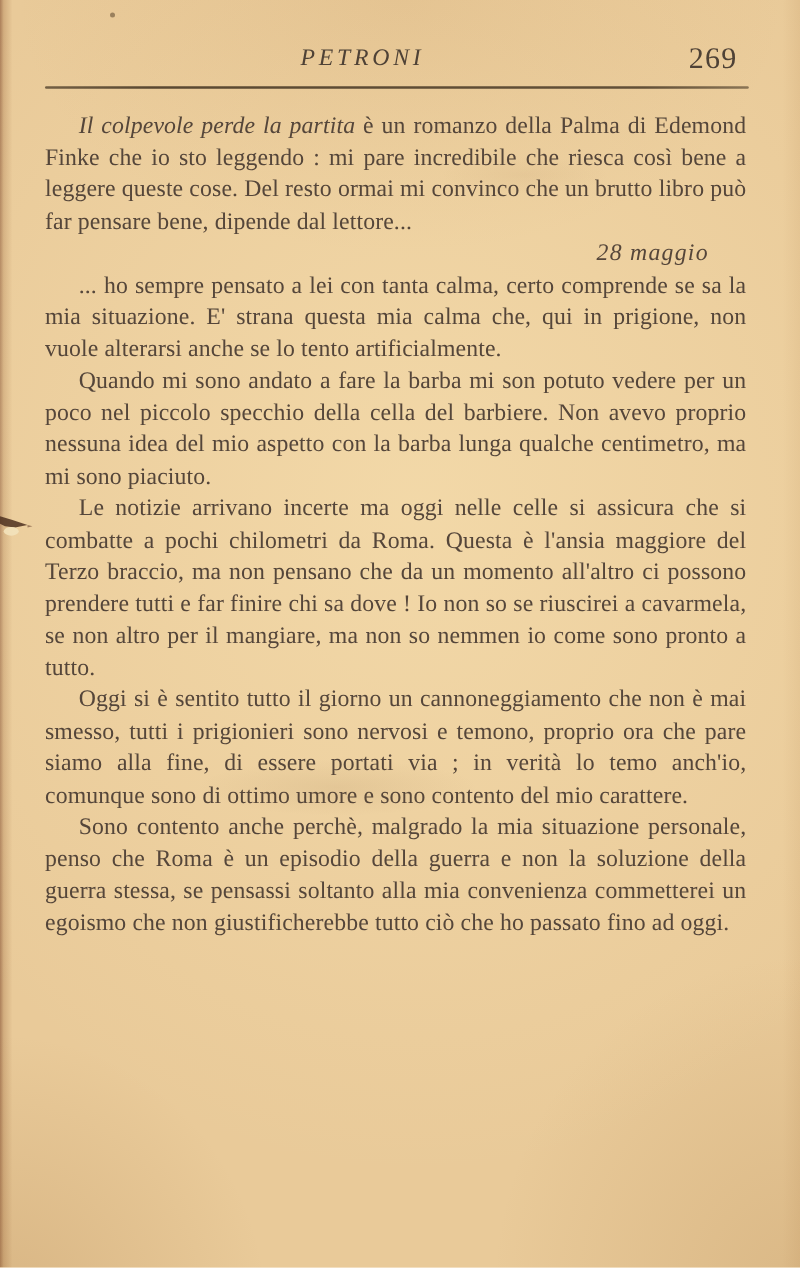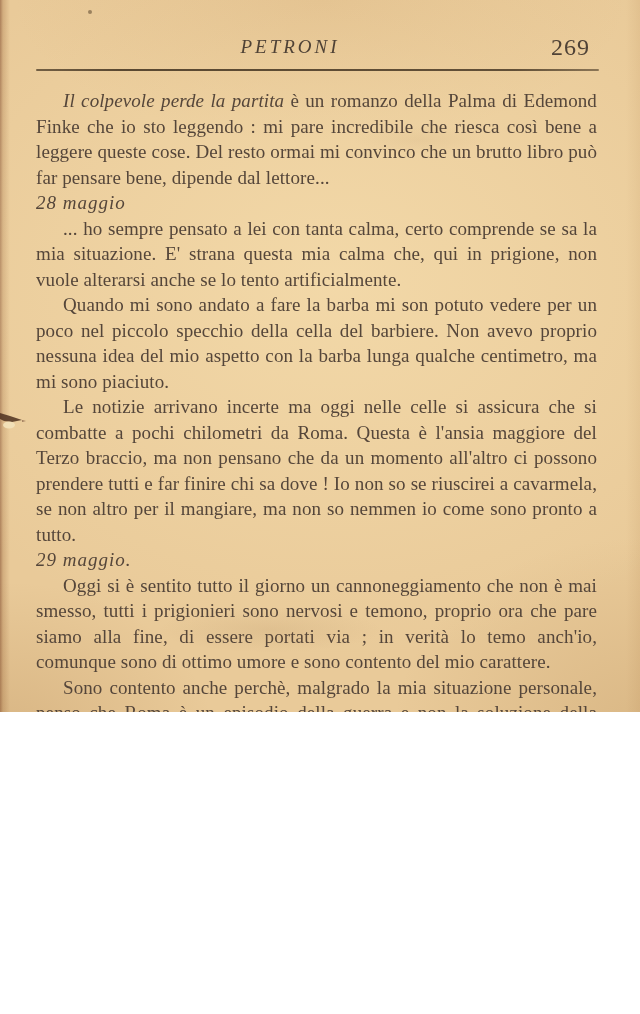--- a/index.html
+++ b/index.html
@@ -3,21 +3,21 @@
 <meta charset="utf-8">
 <style>
   html, body {
     margin: 0; padding: 0;
     width: 640px; height: 1014px;
     overflow: hidden;
     font-family: "Liberation Serif", "DejaVu Serif", serif;
   }
   .page {
     position: relative;
-    width: 640px; height: 712px;
+    width: 640px; height: 1014px;
     background-color: #e9ca99;
     background-image:
       radial-gradient(120% 85% at 52% 40%, rgba(250,228,180,0.55) 0%, rgba(250,228,180,0) 62%),
       radial-gradient(55% 38% at 100% 102%, rgba(166,120,66,0.22), rgba(166,120,66,0) 70%),
       radial-gradient(48% 32% at 0% 104%, rgba(160,112,60,0.24), rgba(160,112,60,0) 70%),
       radial-gradient(60% 25% at 50% 0%, rgba(190,140,85,0.18), rgba(190,140,85,0) 80%),
       linear-gradient(to right, rgba(122,66,38,0.55) 0px, rgba(140,85,45,0.25) 3px, rgba(140,85,45,0) 10px),
       linear-gradient(to left, rgba(170,120,65,0.12) 0px, rgba(170,120,65,0) 14px);
     color: #55463a;
     overflow: hidden;
@@ -53,20 +53,21 @@
     width: 561px;
     font-size: 19px;
     line-height: 25.5px;
     text-align: justify;
     color: #55463a;
     letter-spacing: 0.1px;
   }
   .content p { margin: 0; }
   .indent { text-indent: 27px; }
   .date-line {
+    text-align: right;
     padding-right: 30px;
     font-style: italic;
     font-size: 19px;
     letter-spacing: 1px;
   }
   .d1 { margin-top: 15px; }
   .p2 { margin-top: 35px; }
   .p3 { margin-top: 14px; }
   .d2 { margin-top: 14px; }
   .p5 { margin-top: 28px; }
@@ -111,21 +112,20 @@
     <p class="indent"><em class="book-title">Il colpevole perde la partita</em><span> è un romanzo della Palma di Edemond Finke che io sto leggendo : mi pare incredibile che riesca così bene a leggere queste cose. Del resto ormai mi convinco che un brutto libro può far pensare bene, dipende dal lettore...</span></p>
 
     <p class="date-line d1">28 maggio</p>
 
     <p class="indent p3">... ho sempre pensato a lei con tanta calma, certo comprende se sa la mia situazione. E' strana questa mia calma che, qui in prigione, non vuole alterarsi anche se lo tento artificialmente.</p>
 
     <p class="indent p2">Quando mi sono andato a fare la barba mi son potuto vedere per un poco nel piccolo specchio della cella del barbiere. Non avevo proprio nessuna idea del mio aspetto con la barba lunga qualche centimetro, ma mi sono piaciuto.</p>
 
     <p class="indent p4">Le notizie arrivano incerte ma oggi nelle celle si assicura che si combatte a pochi chilometri da Roma. Questa è l'ansia maggiore del Terzo braccio, ma non pensano che da un momento all'altro ci possono prendere tutti e far finire chi sa dove ! Io non so se riuscirei a cavarmela, se non altro per il mangiare, ma non so nemmen io come sono pronto a tutto.</p>
 
-    <p class="date-line d2">29 maggio.</p>
 
     <p class="indent p5">Oggi si è sentito tutto il giorno un cannoneggiamento che non è mai smesso, tutti i prigionieri sono nervosi e temono, proprio ora che pare siamo alla fine, di essere portati via ; in verità lo temo anch'io, comunque sono di ottimo umore e sono contento del mio carattere.</p>
 
     <p class="indent p6">Sono contento anche perchè, malgrado la mia situazione personale, penso che Roma è un episodio della guerra e non la soluzione della guerra stessa, se pensassi soltanto alla mia convenienza commetterei un egoismo che non giustificherebbe tutto ciò che ho passato fino ad oggi.</p>
   </main>
 
   <svg class="tear-mark" viewBox="0 0 26 22" width="26" height="22" aria-hidden="true">
     <polygon points="0,3 10,6 22,10 12,12 4,11 0,9" fill="#4e3020" opacity="0.85"></polygon>
     <ellipse cx="9" cy="15" rx="6" ry="3.5" fill="#f3e2bb" opacity="0.9"></ellipse>
     <polygon points="22,10 26,11 22,12" fill="#6b4530" opacity="0.6"></polygon>

